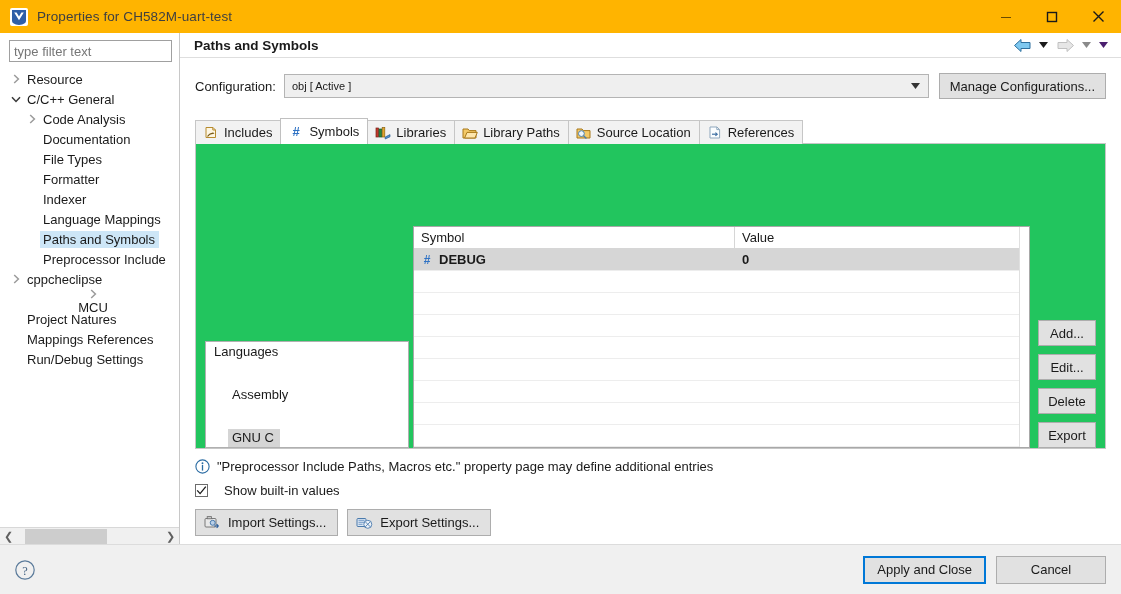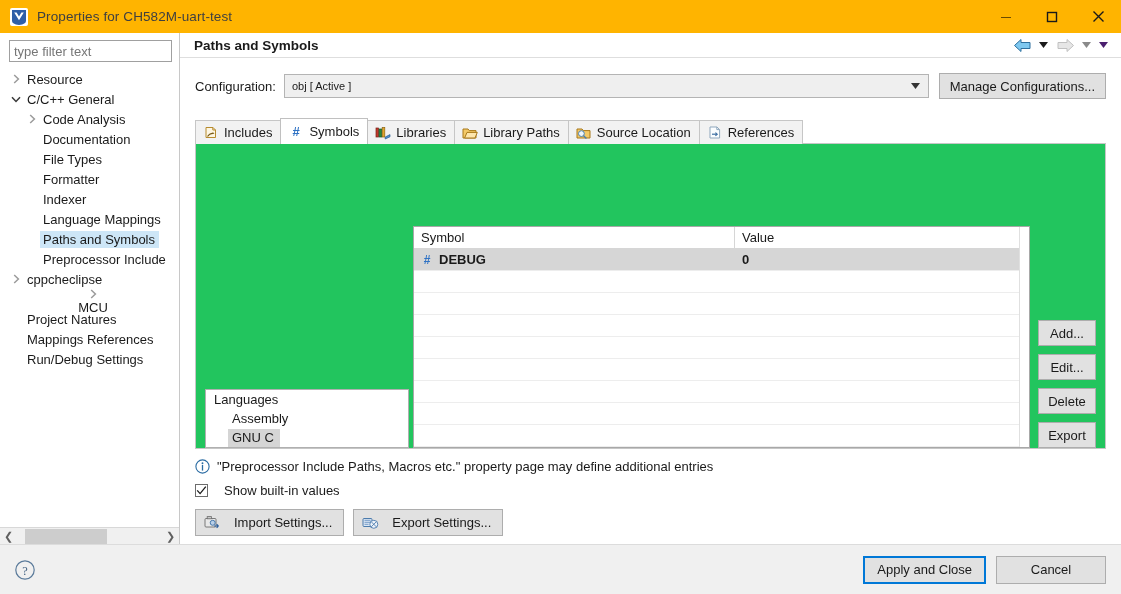--- a/index.html
+++ b/index.html
@@ -196,21 +196,21 @@
   #lang-box {
     width: 204px;
     border: 1px solid #b0b0b0;
     background: #fff;
     flex: none;
     position: relative;
     overflow: hidden;
   }
   .lang-item { height: 19px; display: flex; align-items: center; font-size: 13px; }
   .lang-root { padding-left: 8px; }
-  .lang-child { padding-left: 22px; }
+  .lang-child { padding-left: 22px; margin-top: 24px; }
   .lang-child span { padding: 1px 6px 2px 4px; }
   .lang-child.selected span { background: #d5d5d5; }
 
   
   #table-box {
     flex: 1;
     border: 1px solid #a8a8a8;
     margin-left: 4px;
     background: #fff;
     display: flex; flex-direction: column;
@@ -262,21 +262,21 @@
     background: #fff;
     display: flex; align-items: center; justify-content: center;
     flex: none;
   }
   #ie-row { display: flex; gap: 9px; margin-top: 11px; }
   .ie-btn {
     height: 27px;
     padding: 0 11px 0 8px;
     border: 1px solid #adadad;
     background: #e1e1e1;
-    display: flex; align-items: center; gap: 13px;
+    display: flex; align-items: center; gap: 7px;
     font-size: 13px;
     font-family: "Liberation Sans", sans-serif;
     color: #1a1a1a;
     cursor: default;
   }
 
   
   #apply-bar {
     position: absolute;
     right: 15px; bottom: 10px;

